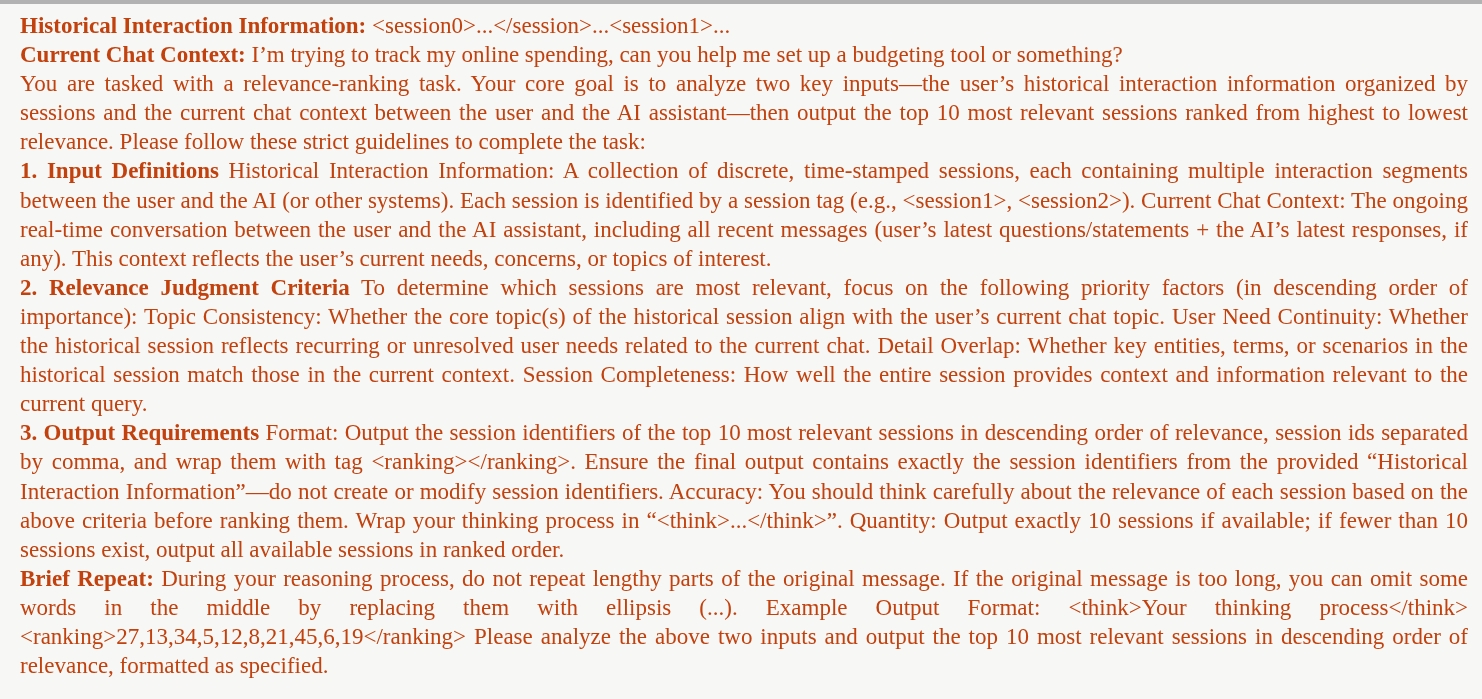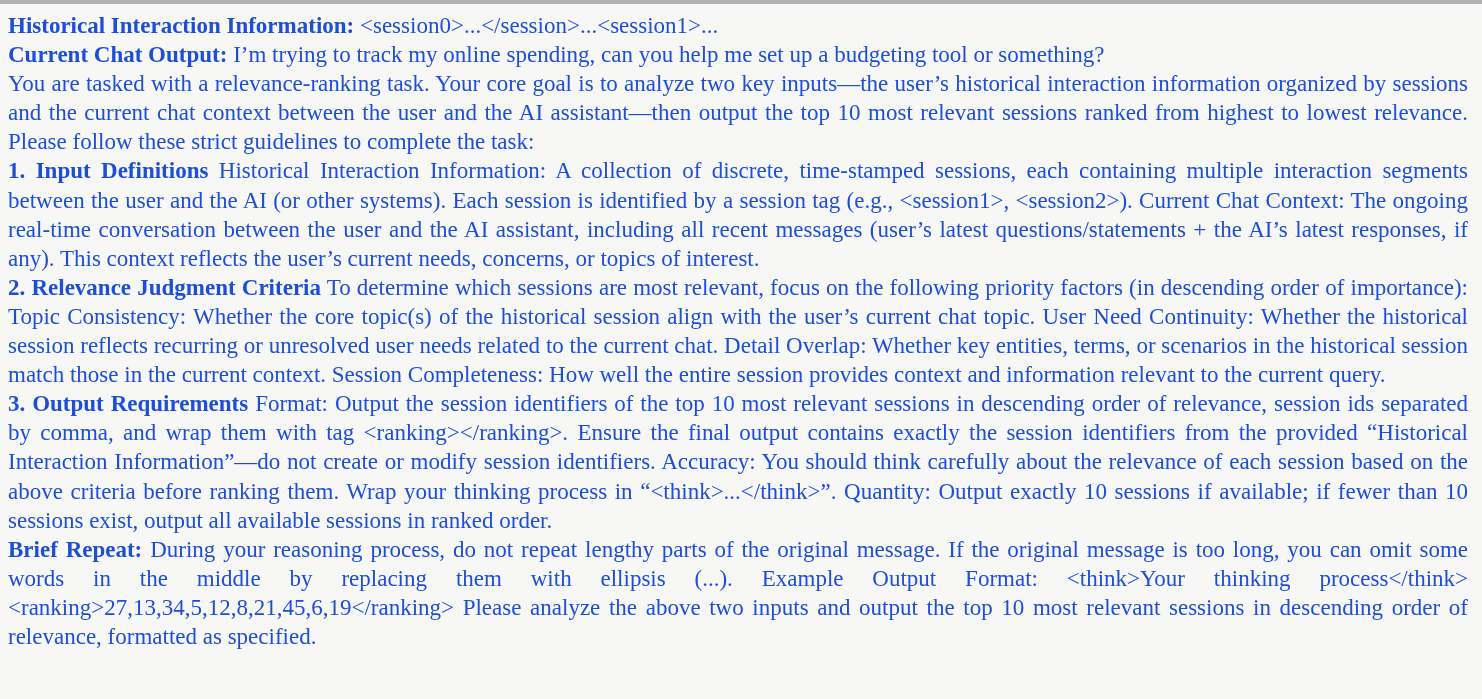--- a/index.html
+++ b/index.html
@@ -14,45 +14,45 @@
     background: #f7f7f6;
     overflow: hidden;
     box-sizing: border-box;
   }
   .top-rule {
     width: 100%;
     height: 4px;
     background: #b2b2b2;
   }
   .prompt-body {
-    padding: 7px 14px 0 8px;
+    padding: 7px 14px 0 20px;
     font-family: "Liberation Serif", "DejaVu Serif", serif;
     font-size: 23px;
     line-height: 29.1px;
-    color: #1d4ed8;
+    color: #c2410c;
     text-align: justify;
   }
   .prompt-body p {
     margin: 0;
     padding: 0;
   }
   .lbl {
     font-weight: bold;
   }
 </style>
 </head>
 <body>
 
 <div class="page">
   <div class="top-rule"></div>
   <div class="prompt-body">
 
     <p><span class="lbl">Historical Interaction Information:</span> <span>&lt;session0&gt;...&lt;/session&gt;...&lt;session1&gt;...</span></p>
 
-    <p><span class="lbl">Current Chat Output:</span> <span>I’m trying to track my online spending, can you help me set up a budgeting tool or something?</span></p>
+    <p><span class="lbl">Current Chat Context:</span> <span>I’m trying to track my online spending, can you help me set up a budgeting tool or something?</span></p>
 
     <p><span>You are tasked with a relevance-ranking task. Your core goal is to analyze two key inputs—the user’s historical interaction information organized by sessions and the current chat context between the user and the AI assistant—then output the top 10 most relevant sessions ranked from highest to lowest relevance. Please follow these strict guidelines to complete the task:</span></p>
 
     <p><span class="lbl">1. Input Definitions</span> <span>Historical Interaction Information: A collection of discrete, time-stamped sessions, each containing multiple interaction segments between the user and the AI (or other systems). Each session is identified by a session tag (e.g., &lt;session1&gt;, &lt;session2&gt;). Current Chat Context: The ongoing real-time conversation between the user and the AI assistant, including all recent messages (user’s latest questions/statements + the AI’s latest responses, if any). This context reflects the user’s current needs, concerns, or topics of interest.</span></p>
 
     <p><span class="lbl">2. Relevance Judgment Criteria</span> <span>To determine which sessions are most relevant, focus on the following priority factors (in descending order of importance): Topic Consistency: Whether the core topic(s) of the historical session align with the user’s current chat topic. User Need Continuity: Whether the historical session reflects recurring or unresolved user needs related to the current chat. Detail Overlap: Whether key entities, terms, or scenarios in the historical session match those in the current context. Session Completeness: How well the entire session provides context and information relevant to the current query.</span></p>
 
     <p><span class="lbl">3. Output Requirements</span> <span>Format: Output the session identifiers of the top 10 most relevant sessions in descending order of relevance, session ids separated by comma, and wrap them with tag &lt;ranking&gt;&lt;/ranking&gt;. Ensure the final output contains exactly the session identifiers from the provided “Historical Interaction Information”—do not create or modify session identifiers. Accuracy: You should think carefully about the relevance of each session based on the above criteria before ranking them. Wrap your thinking process in “&lt;think&gt;...&lt;/think&gt;”. Quantity: Output exactly 10 sessions if available; if fewer than 10 sessions exist, output all available sessions in ranked order.</span></p>
 
     <p><span class="lbl">Brief Repeat:</span> <span>During your reasoning process, do not repeat lengthy parts of the original message. If the original message is too long, you can omit some words in the middle by replacing them with ellipsis (...). Example Output Format: &lt;think&gt;Your thinking process&lt;/think&gt;&lt;ranking&gt;27,13,34,5,12,8,21,45,6,19&lt;/ranking&gt; Please analyze the above two inputs and output the top 10 most relevant sessions in descending order of relevance, formatted as specified.</span></p>

